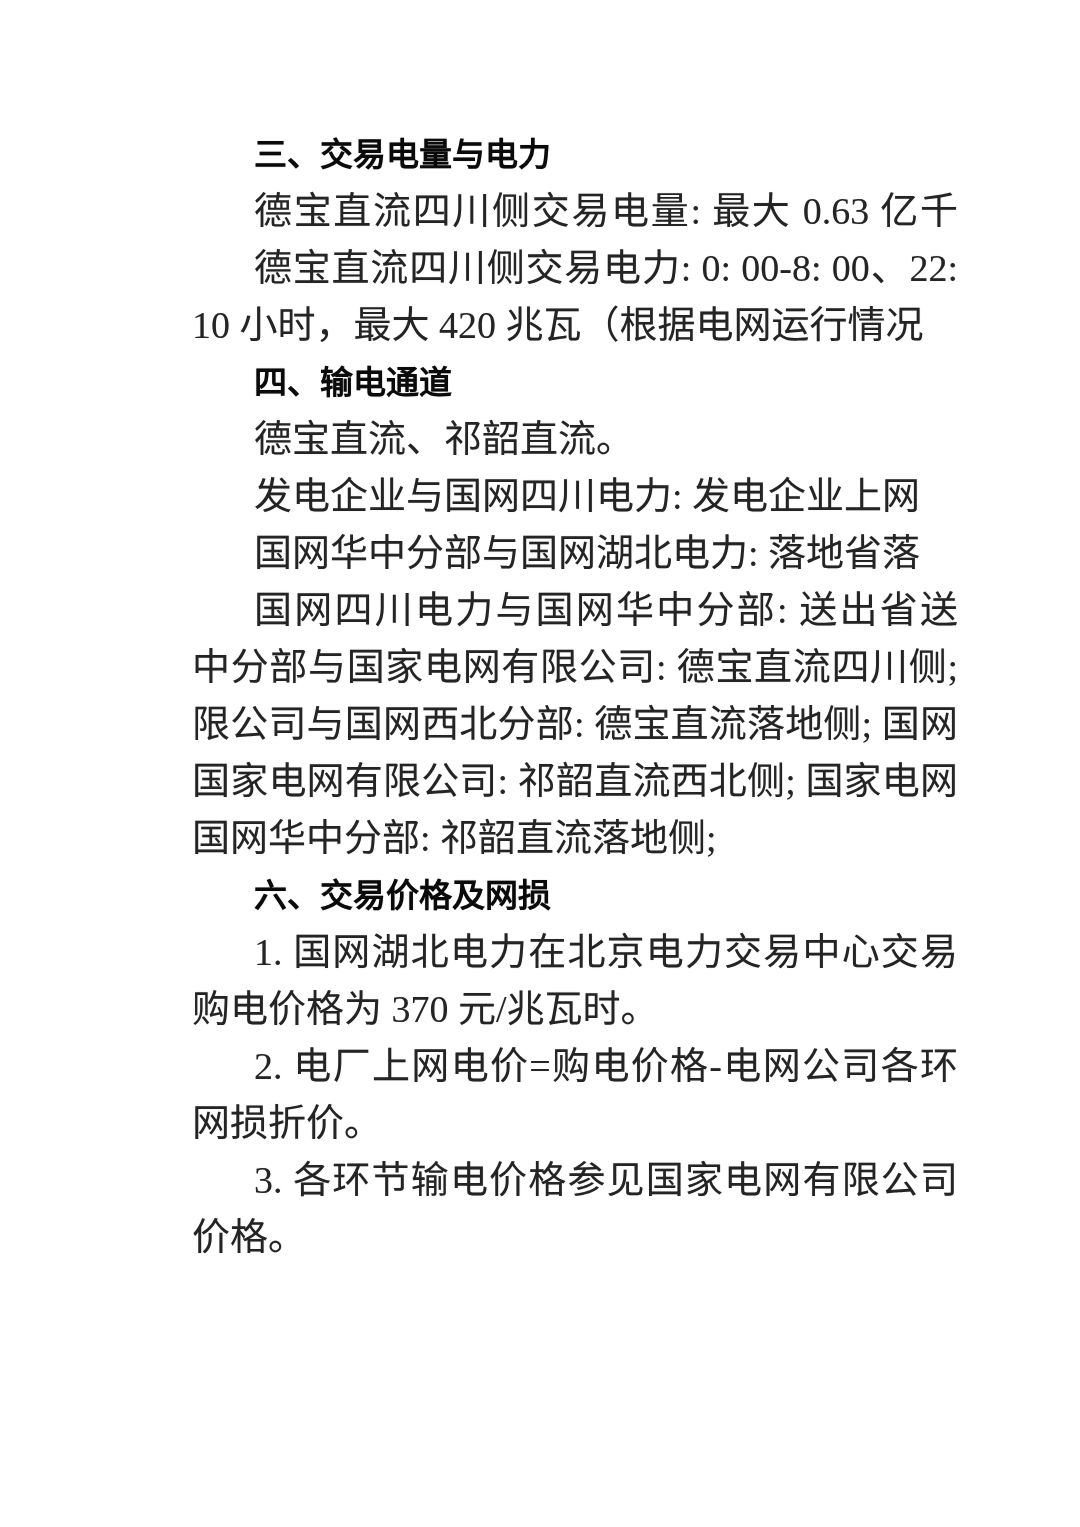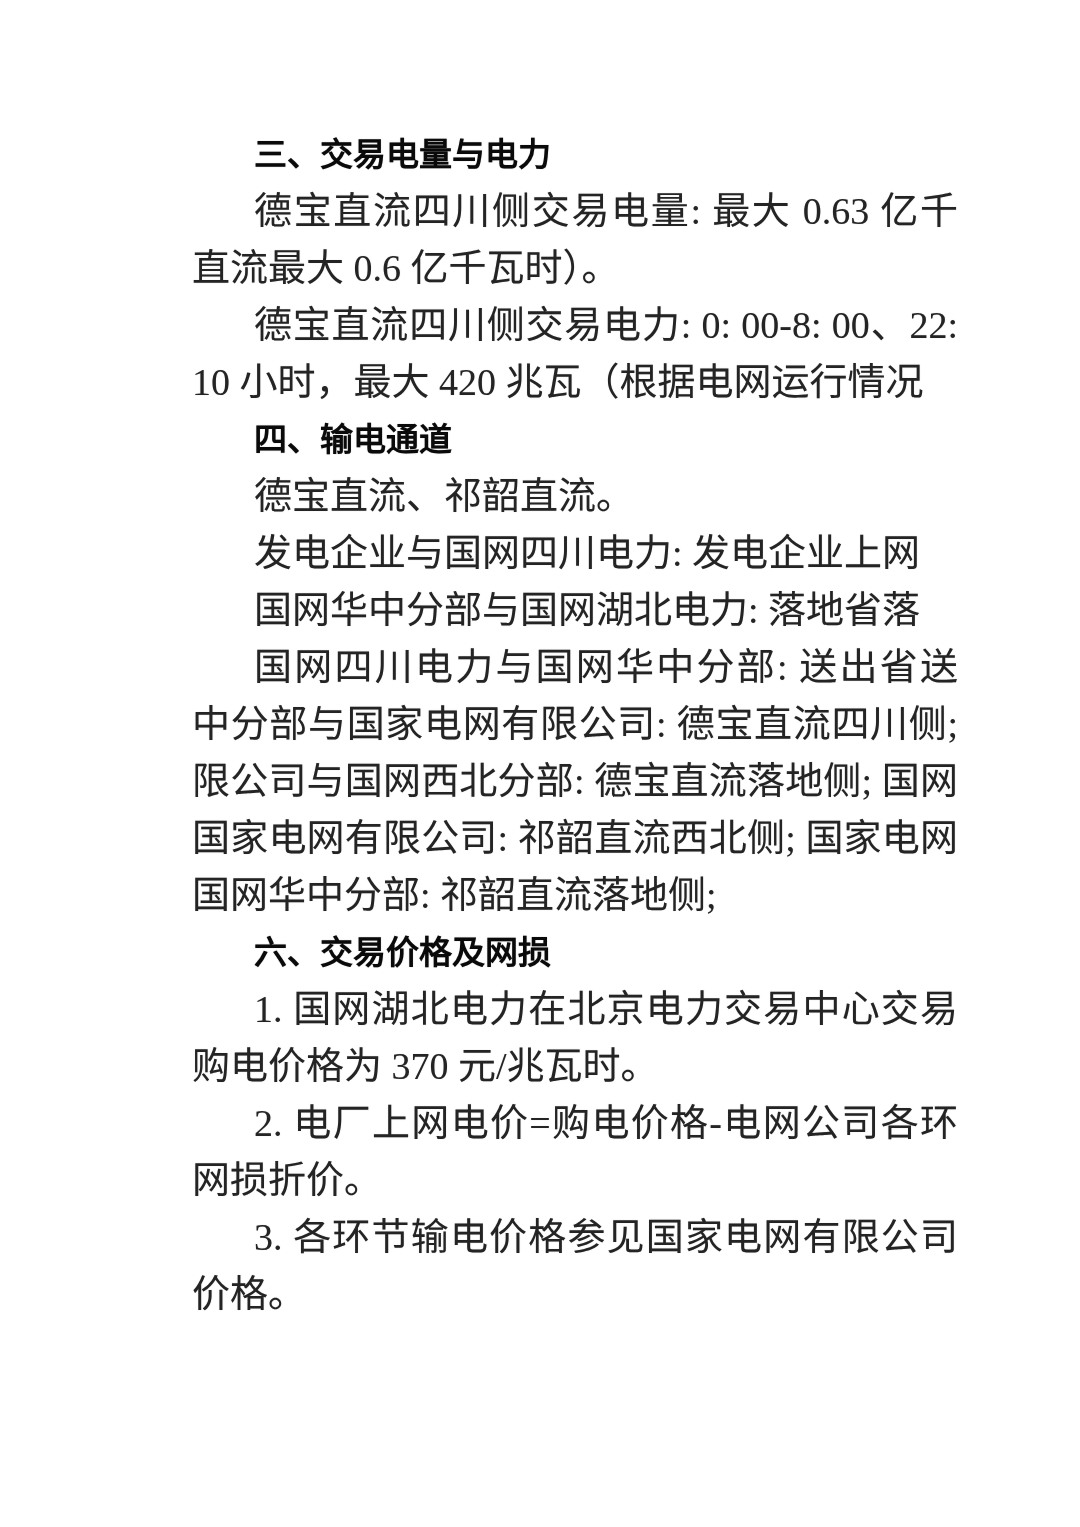--- a/index.html
+++ b/index.html
@@ -53,21 +53,20 @@
   }
 </style>
 </head>
 <body>
 
 <div class="page" style="background: rgb(255, 255, 255);">
   <div class="content" style="color: rgb(36, 36, 36);">
       <div class="line heading indent" style="color: rgb(10, 10, 10);">三、交易电量与电力</div>
       <div class="paragraph">
         <div class="line indent justify">德宝直流四川侧交易电量: 最大 0.63 亿千瓦时（祁韶</div>
-        <div class="line">直流最大 0.6 亿千瓦时）。</div>
       </div>
       <div class="paragraph">
         <div class="line indent justify">德宝直流四川侧交易电力: 0: 00-8: 00、22: 00-24: 00 共</div>
         <div class="line">10 小时，最大 420 兆瓦（根据电网运行情况调整）。</div>
       </div>
       <div class="line heading indent" style="color: rgb(10, 10, 10);">四、输电通道</div>
       <div class="paragraph">
         <div class="line indent">德宝直流、祁韶直流。</div>
       </div>
       <div class="paragraph">

